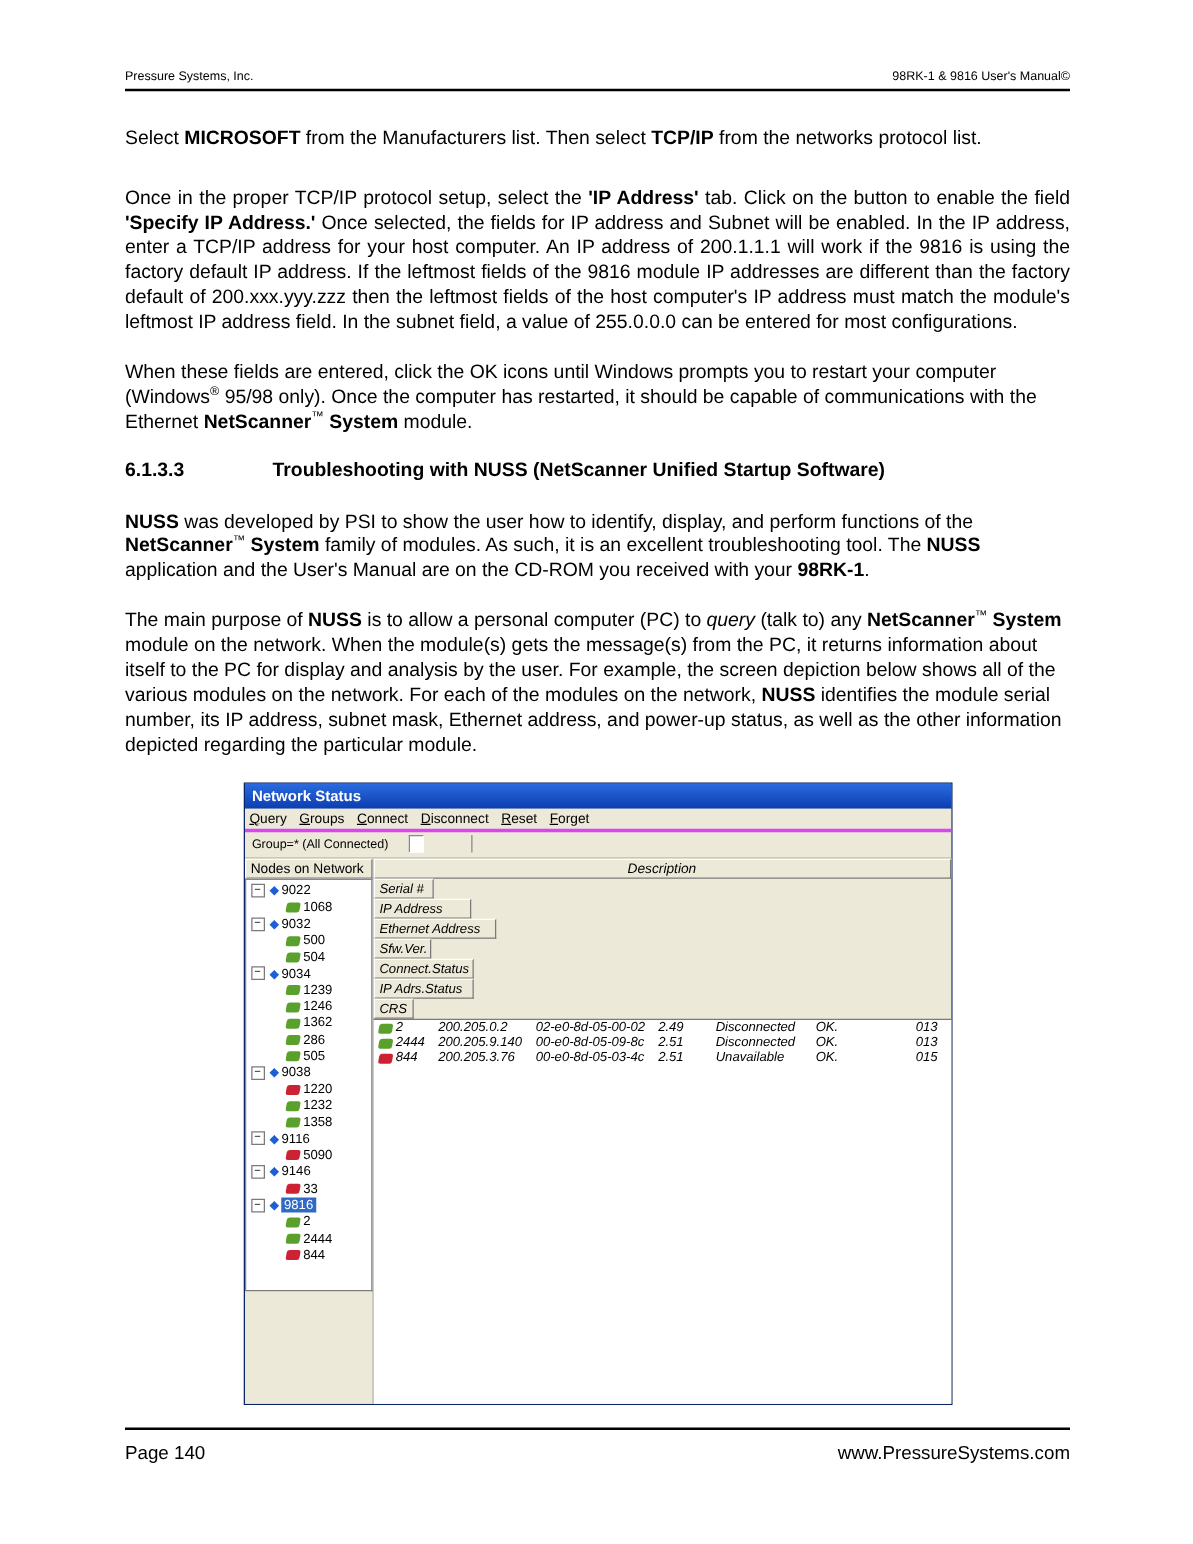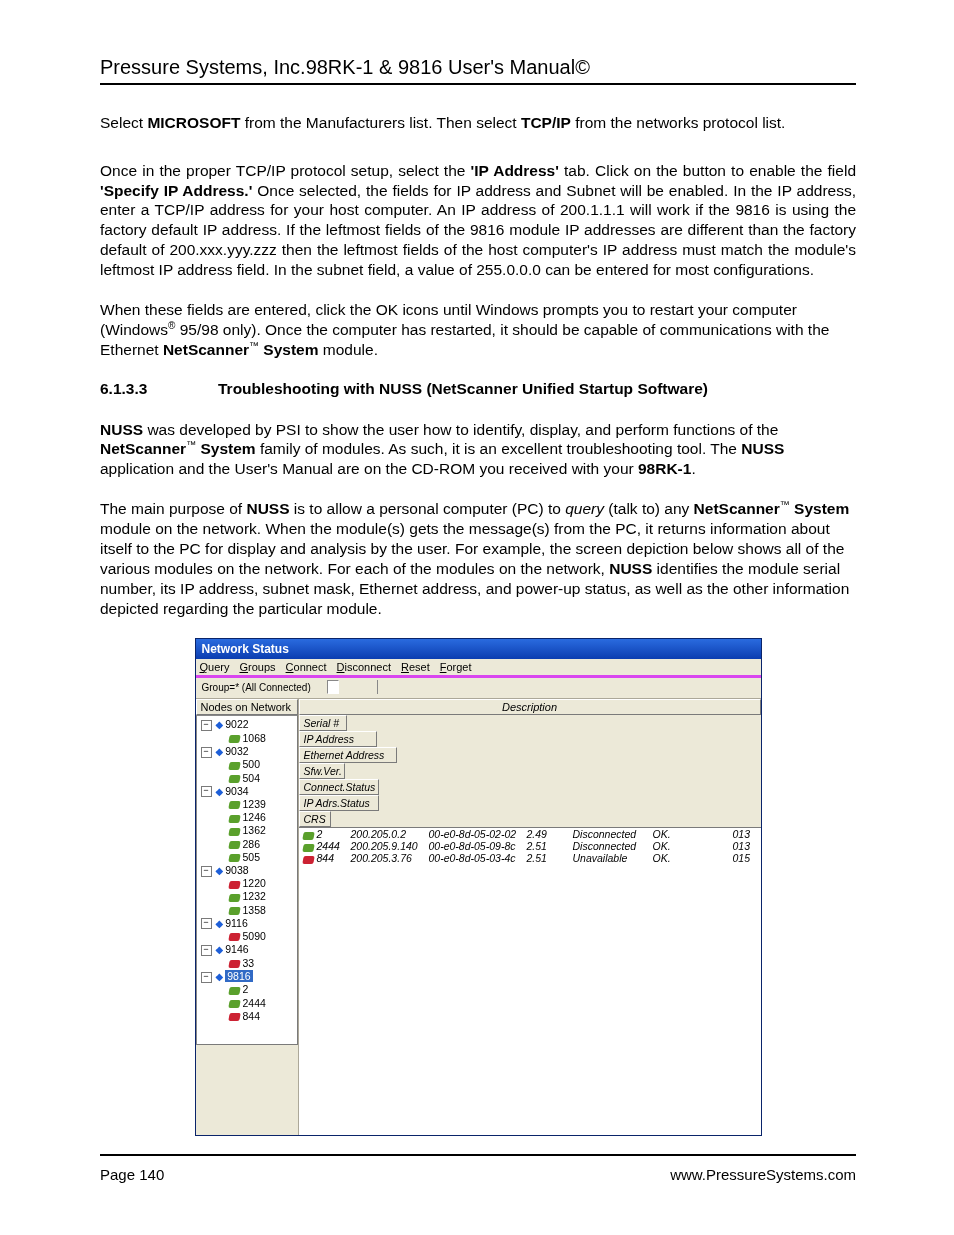--- a/index.html
+++ b/index.html
@@ -11,21 +11,22 @@
     color: #000;
     width: 954px;
   }
   .page {
     padding: 56px 98px 40px 100px;
     box-sizing: border-box;
     width: 954px;
   }
   .topbar {
     display: flex;
-    font-size: 20px;
+    justify-content: space-between;
+    font-size: 10px;
     margin-bottom: 4px;
   }
   hr.rule {
     border: none;
     border-top: 2px solid #000;
     margin: 2px 0 28px 0;
   }
   hr.rule-bottom {
     border: none;
     border-top: 2px solid #000;
@@ -232,21 +233,21 @@
             <div class="c-eth">Ethernet Address</div>
             <div class="c-sw">Sfw.Ver.</div>
             <div class="c-conn">Connect.Status</div>
             <div class="c-adrs">IP Adrs.Status</div>
             <div class="c-crs">CRS</div>
           </div>
         <div class="grid-body" id="gbody">
             <div class="grid-row">
               <div class="c-serial"><span class="disk"></span>2</div>
               <div class="c-ip">200.205.0.2</div>
-              <div class="c-eth">00-e0-8d-05-02-02</div>
+              <div class="c-eth">02-e0-8d-05-00-02</div>
               <div class="c-sw">2.49</div>
               <div class="c-conn">Disconnected</div>
               <div class="c-adrs">OK.</div>
               <div class="c-crs">013</div>
             </div>
             <div class="grid-row">
               <div class="c-serial"><span class="disk"></span>2444</div>
               <div class="c-ip">200.205.9.140</div>
               <div class="c-eth">00-e0-8d-05-09-8c</div>
               <div class="c-sw">2.51</div>

